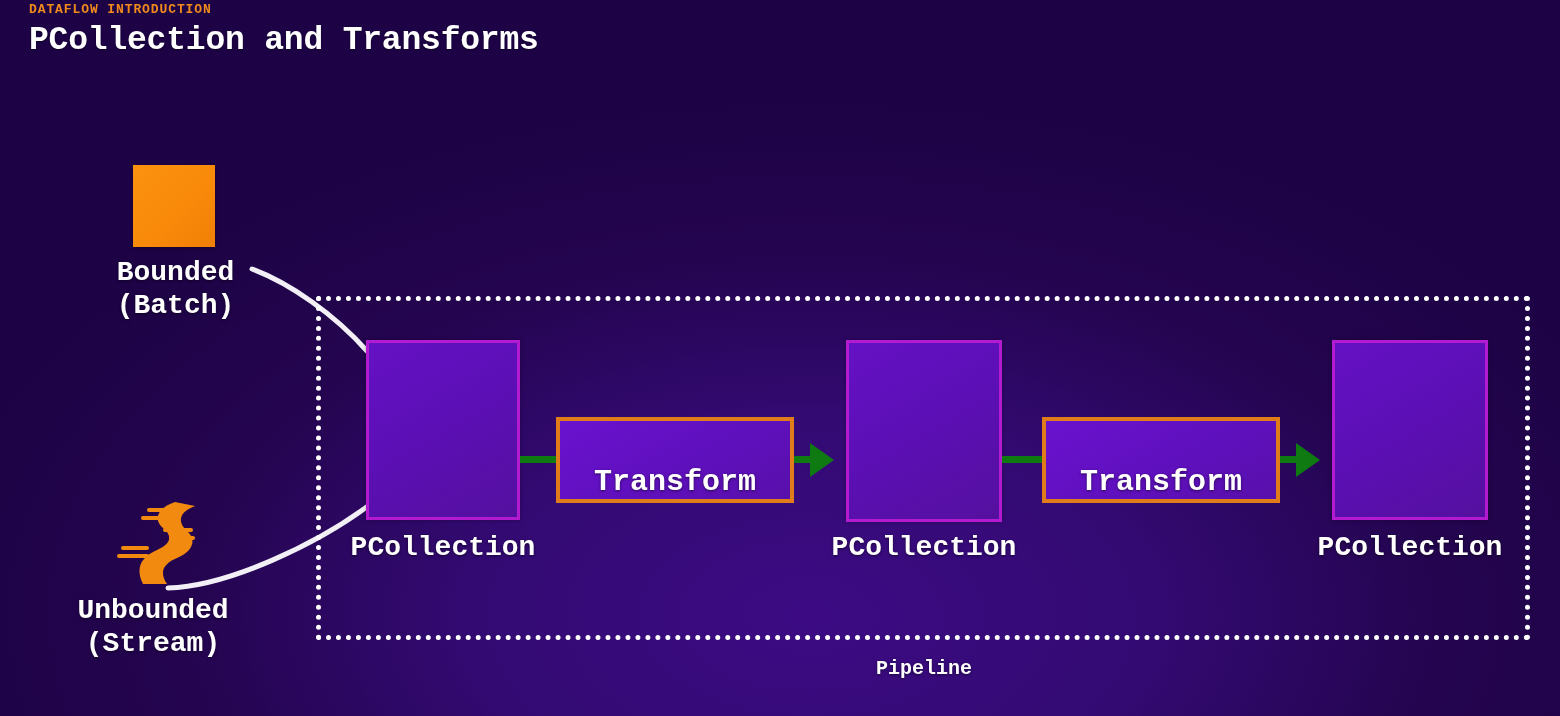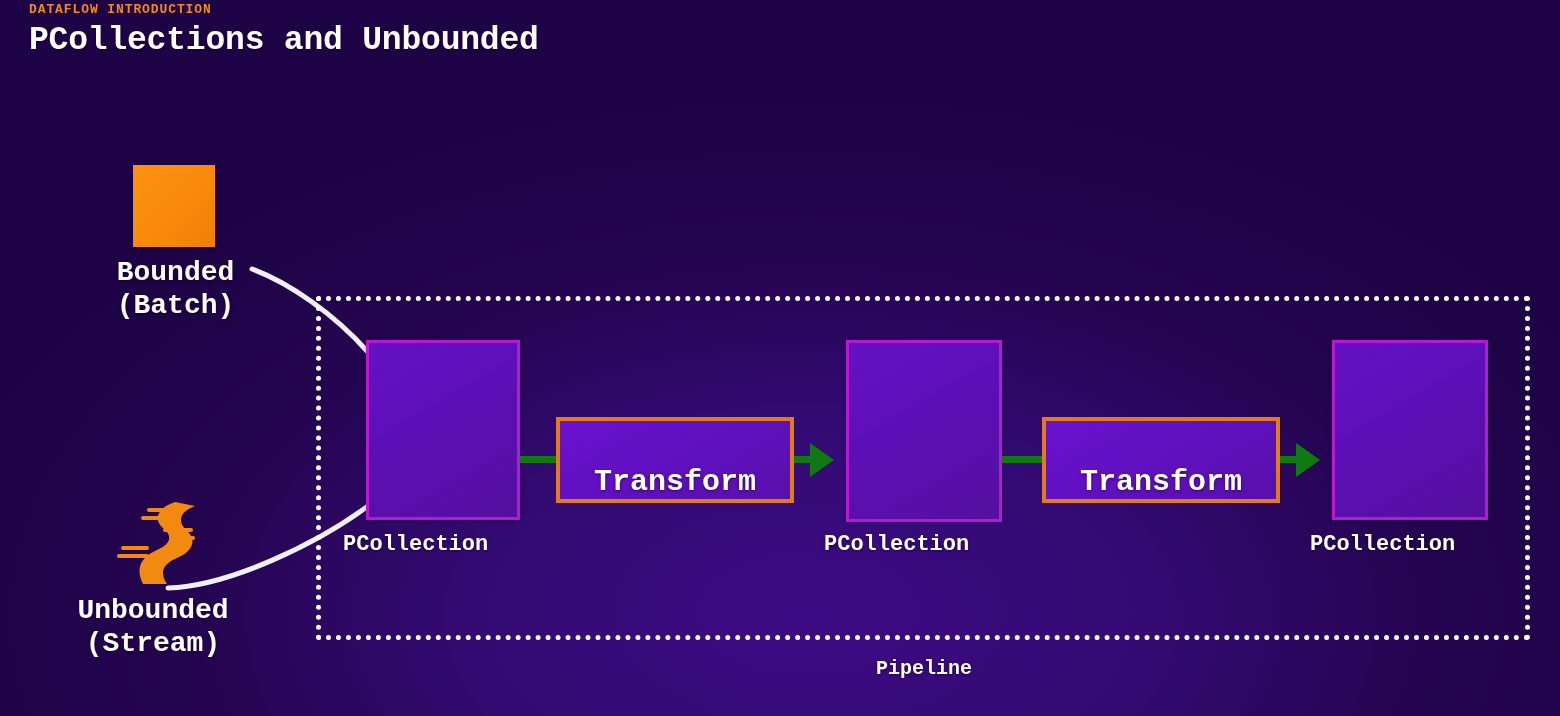--- a/index.html
+++ b/index.html
@@ -75,22 +75,22 @@
     background:linear-gradient(150deg,#6511c4 0%,#5b0fb4 50%,#55109f 100%);
     border:3px solid #b21bd0;
     box-shadow:0 0 4px rgba(0,0,0,.3);
   }
   #pcoll-1 { left:366px; top:340px; width:154px; height:180px; }
   #pcoll-2 { left:846px; top:340px; width:156px; height:182px; }
   #pcoll-3 { left:1332px; top:340px; width:156px; height:180px; }
 
   .pcoll-label {
     position:absolute;
-    color:#ffffff; font-weight:bold; font-size:22px;
-    text-align:left;
+    color:#ffffff; font-weight:bold; font-size:28px;
+    text-align:center;
     text-shadow:0 1px 3px rgba(0,0,0,.55);
     white-space:nowrap;
   }
   #pcoll-label-1 { left:343px; top:532px; width:200px; }
   #pcoll-label-2 { left:824px; top:532px; width:200px; }
   #pcoll-label-3 { left:1310px; top:532px; width:200px; }
 
   
   .transform {
     position:absolute;
@@ -131,21 +131,21 @@
     width:1560px; height:716px;
     pointer-events:none;
   }
 </style>
 </head>
 <body>
 
 <div id="slide">
 
   <div id="eyebrow">DATAFLOW INTRODUCTION</div>
-  <div id="title">PCollections and Unbounded</div>
+  <div id="title">PCollection and Transforms</div>
 
   <div id="bounded-square"></div>
   <div id="bounded-label" class="src-label">Bounded
 (Batch)</div>
 
   <svg id="stream-icon" viewBox="0 0 96 92">
     <path d="M62 4 C 44 10, 40 22, 50 30 C 60 38, 58 46, 44 52 C 28 59, 22 70, 30 86 L 54 86 C 46 74, 50 66, 64 60 C 80 53, 84 42, 74 33 C 64 24, 66 14, 82 8 Z" fill="#f38a10"></path>
     <rect x="34" y="10" width="26" height="4" rx="2" fill="#f38a10"></rect>
     <rect x="28" y="18" width="30" height="4" rx="2" fill="#f38a10"></rect>
     <rect x="50" y="30" width="30" height="4" rx="2" fill="#f38a10"></rect>

